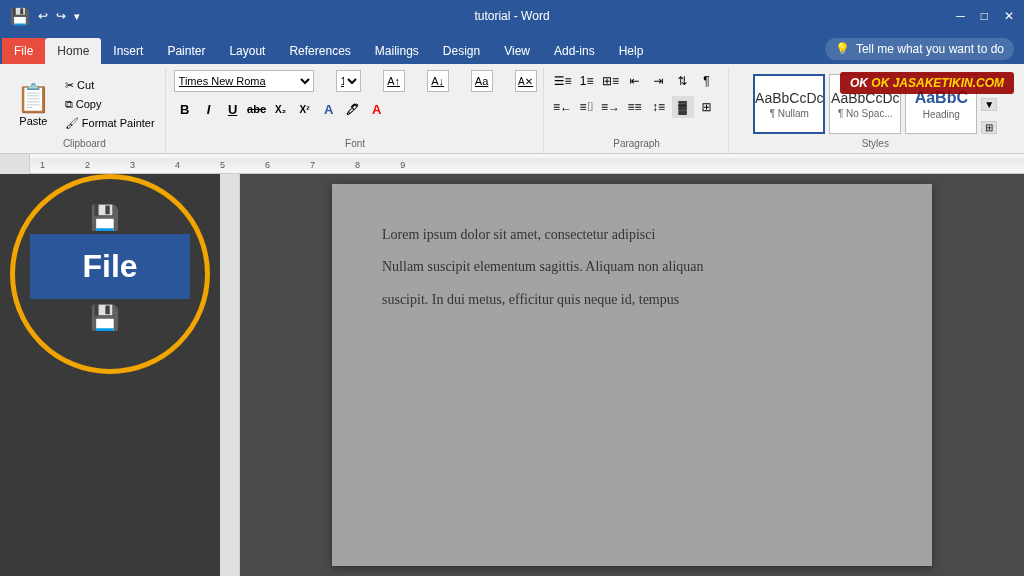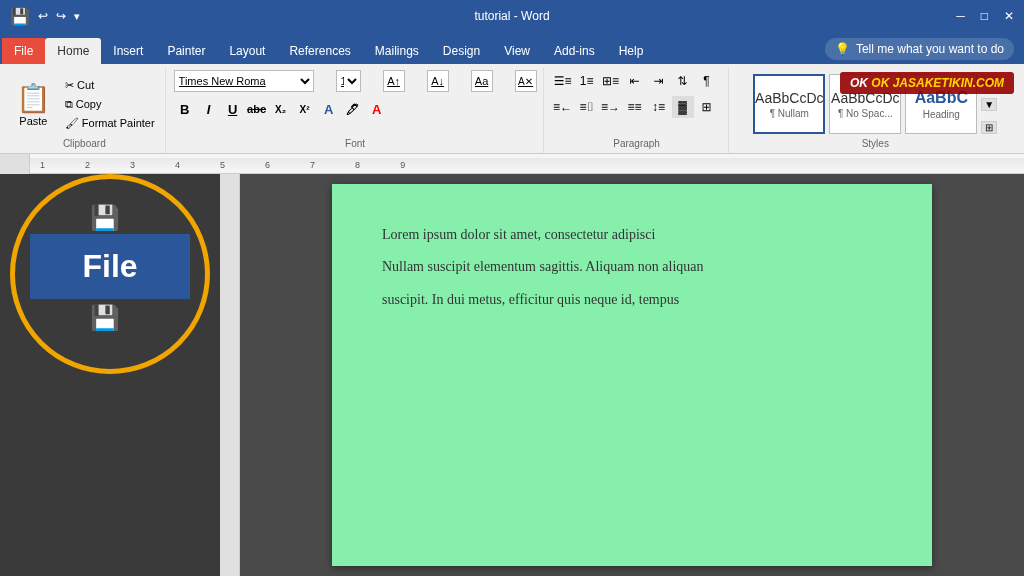--- a/index.html
+++ b/index.html
@@ -172,21 +172,21 @@
       overflow: hidden;
     }
     .doc-scroll {
       flex: 1;
       overflow: hidden;
       display: flex;
       justify-content: center;
       padding: 10px;
     }
     .doc-page {
-      background: #86efac;
+      background: #a3a3a3;
       width: 600px;
       min-height: 100%;
       box-shadow: 0 2px 8px rgba(0,0,0,0.4);
       padding: 40px 50px;
       position: relative;
     }
     .doc-page p {
       font-size: 14px;
       line-height: 1.6;
       color: #333;

